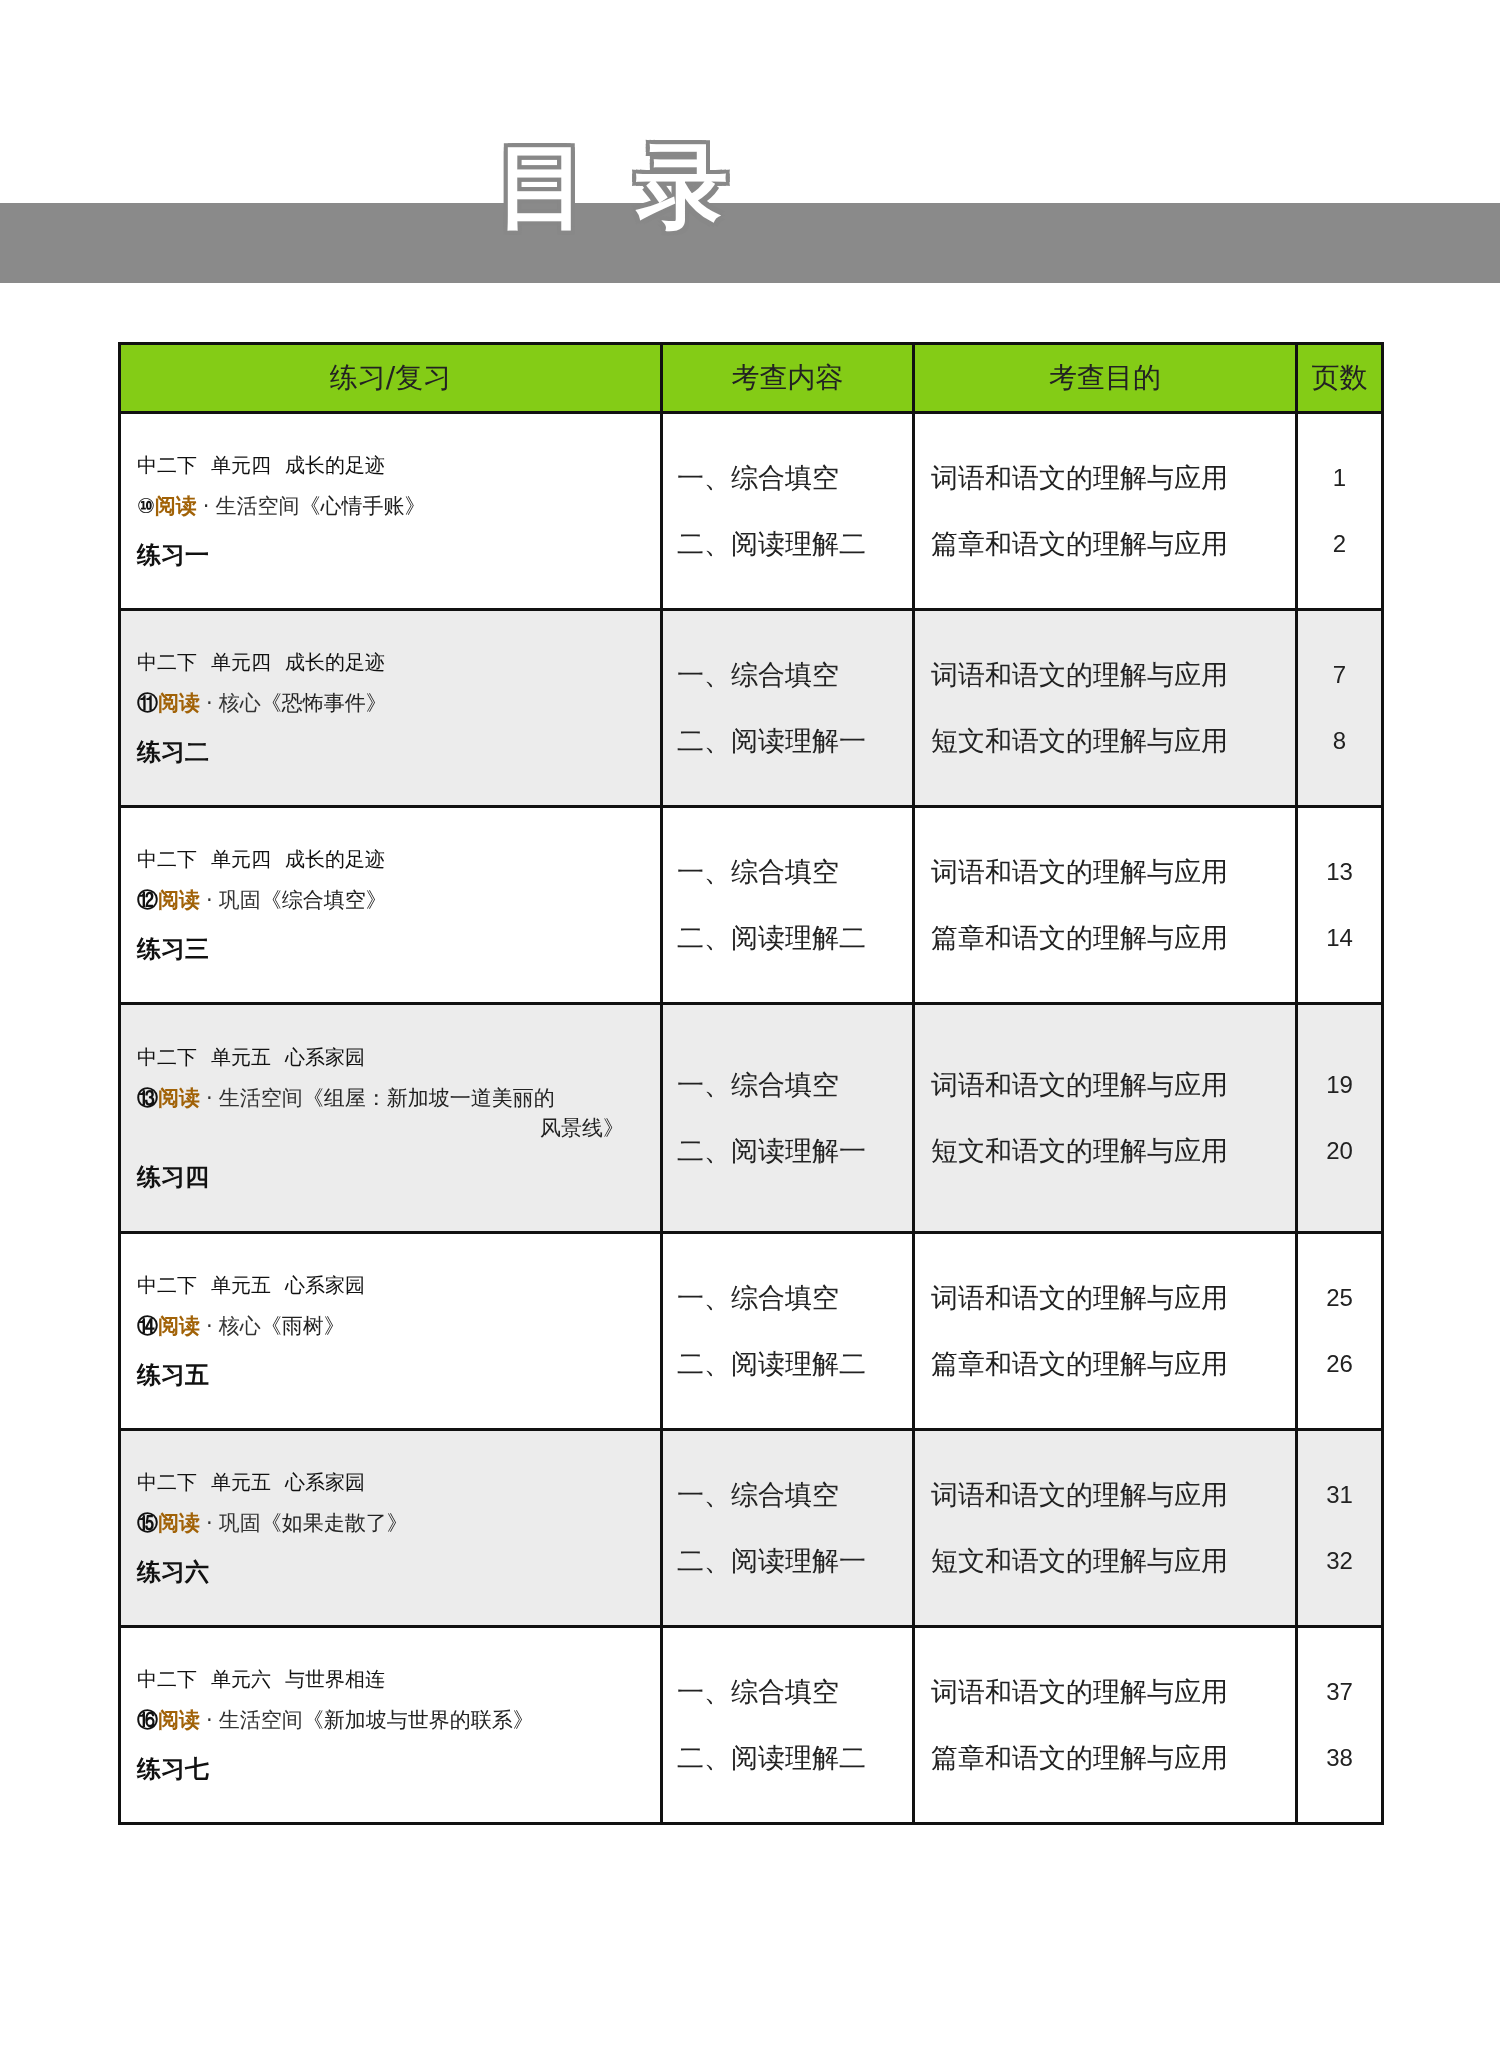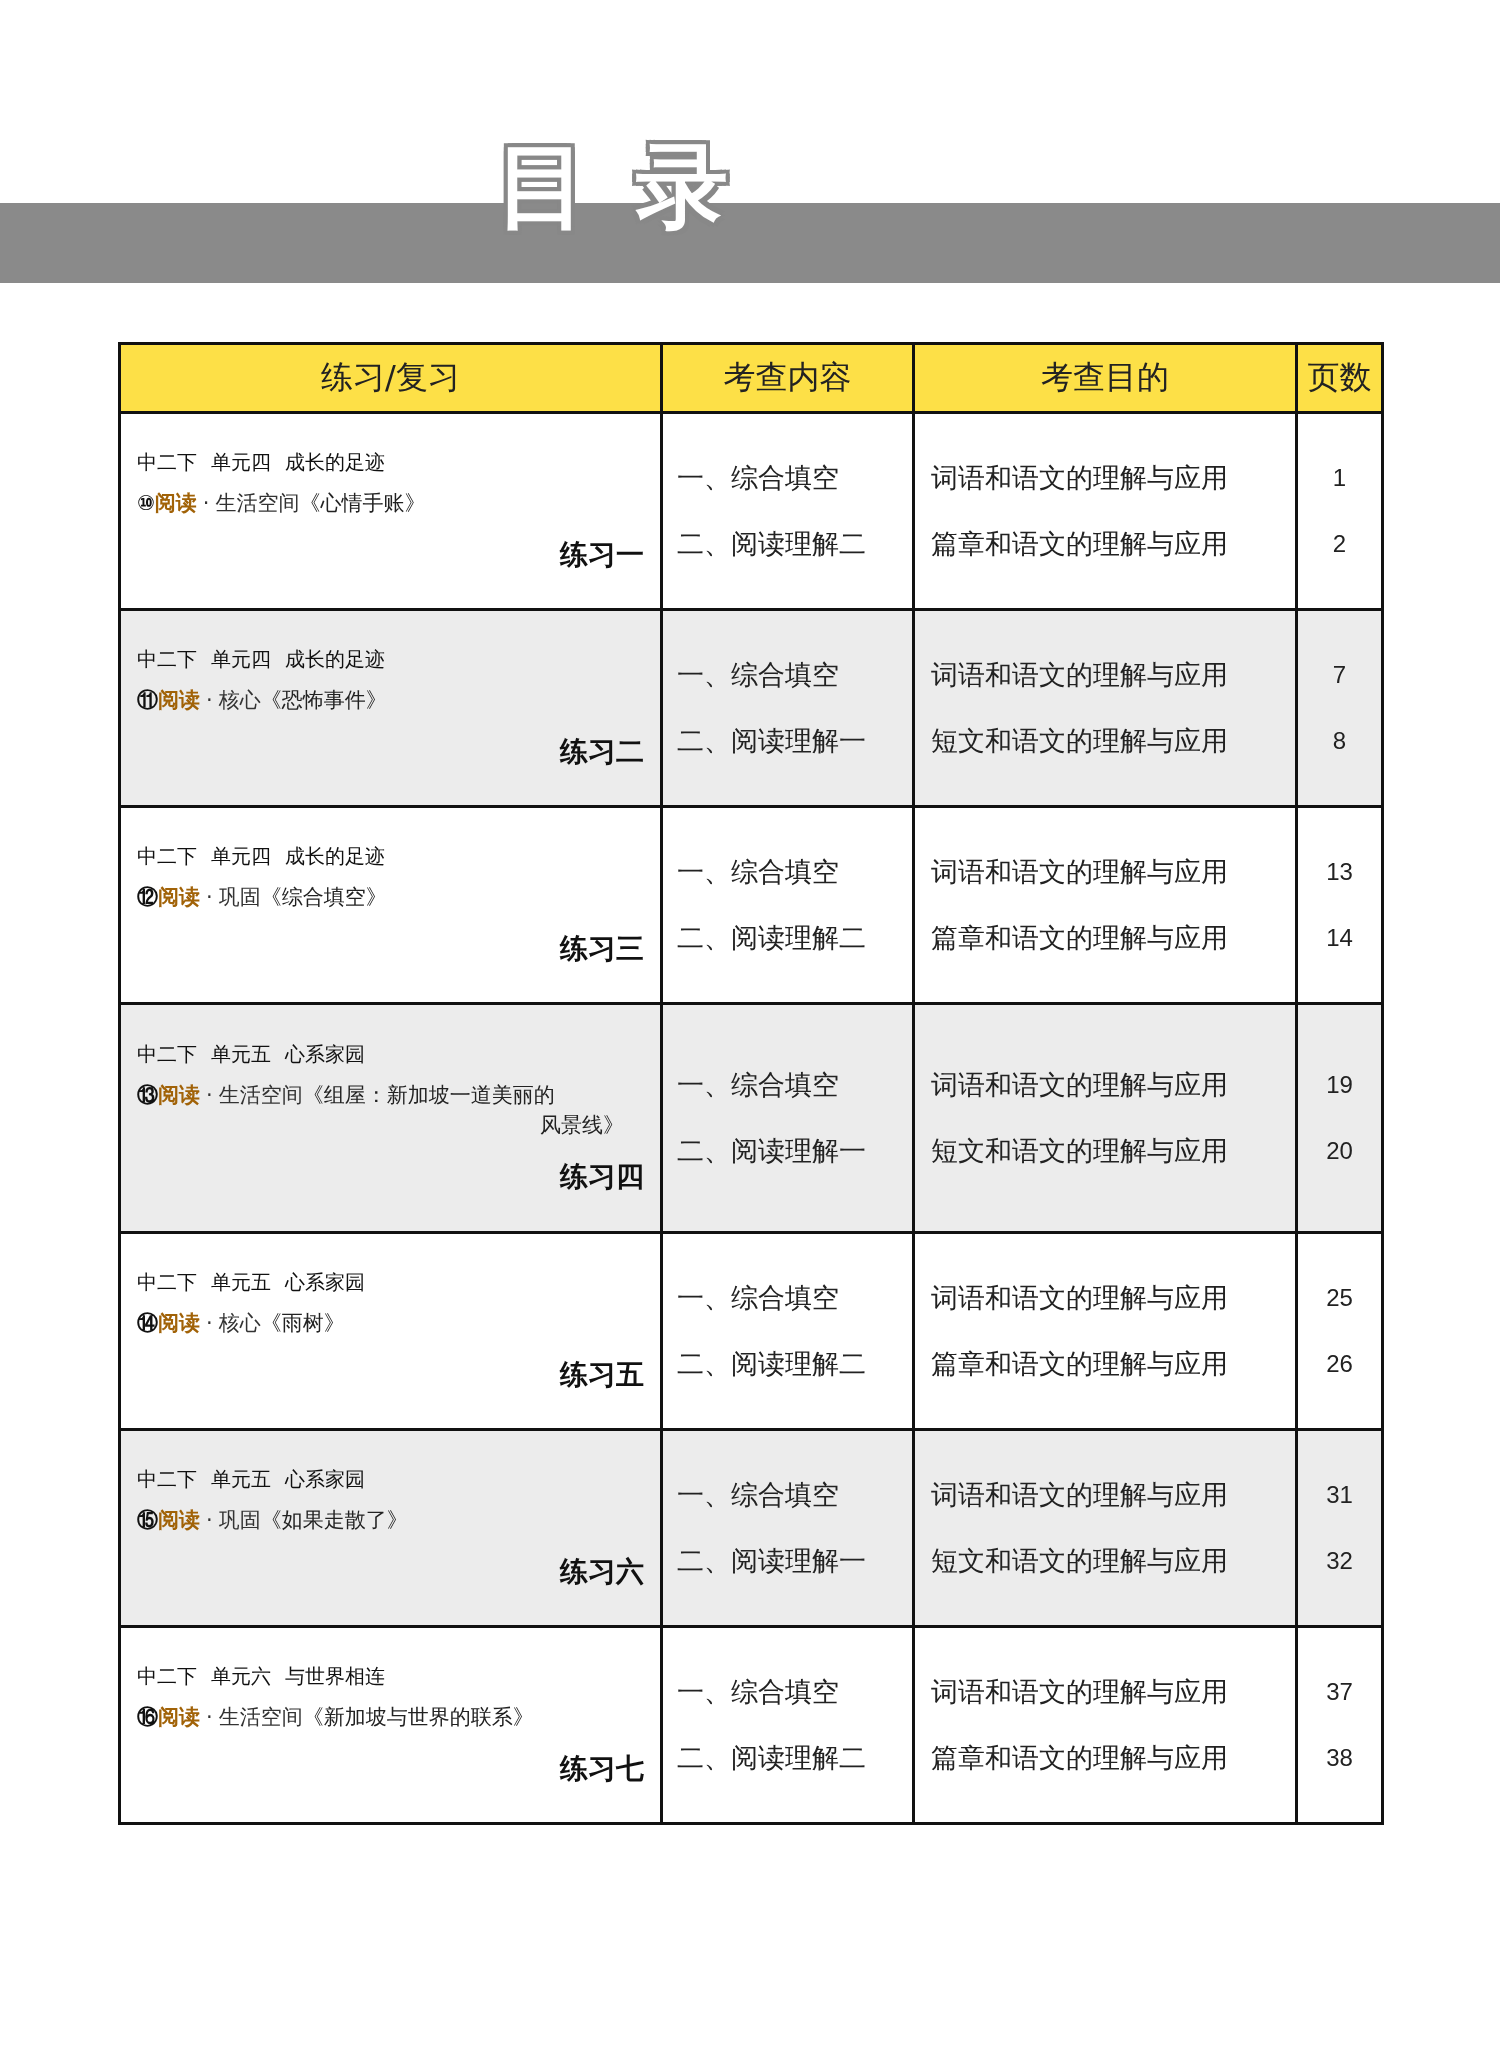--- a/index.html
+++ b/index.html
@@ -39,23 +39,23 @@
       width: 1263px;
       border-collapse: collapse;
       table-layout: fixed;
     }
     table.toc th, table.toc td {
       border: 3px solid #111;
       padding: 0;
       vertical-align: middle;
     }
     table.toc th {
-      background: #fde047;
+      background: #84cc16;
       height: 66px;
-      font-size: 32px;
+      font-size: 28px;
       font-weight: normal;
       text-align: center;
       color: #222;
     }
     table.toc tr.row td { height: 194px; }
     table.toc tr.row.tall td { height: 226px; }
     table.toc tr.row.shaded td { background: #ececec; }
     .lesson-cell { padding: 0 16px !important; }
     .unit-line {
       font-size: 20px;
@@ -69,22 +69,22 @@
       line-height: 30px;
       color: #333;
     }
     .reading-line .num { font-weight: bold; color: #111; }
     .reading-line .kind { font-weight: bold; color: #a16207; }
     .reading-line .dot { margin: 0 6px; }
     .reading-line .title-text { font-family: "DejaVu Serif", serif; color: #222; }
     .reading-line.wrapped { padding-right: 20px; }
     .reading-line .cont { display: block; text-align: right; padding-left: 80px; }
     .exercise-name {
-      text-align: right;
-      font-size: 28px;
+      text-align: left;
+      font-size: 24px;
       font-weight: bold;
       margin-top: 18px;
       color: #111;
     }
     .content-cell, .purpose-cell {
       font-family: "DejaVu Serif", serif;
       font-size: 27px;
       color: #222;
     }
     .content-cell { padding-left: 14px !important; }

